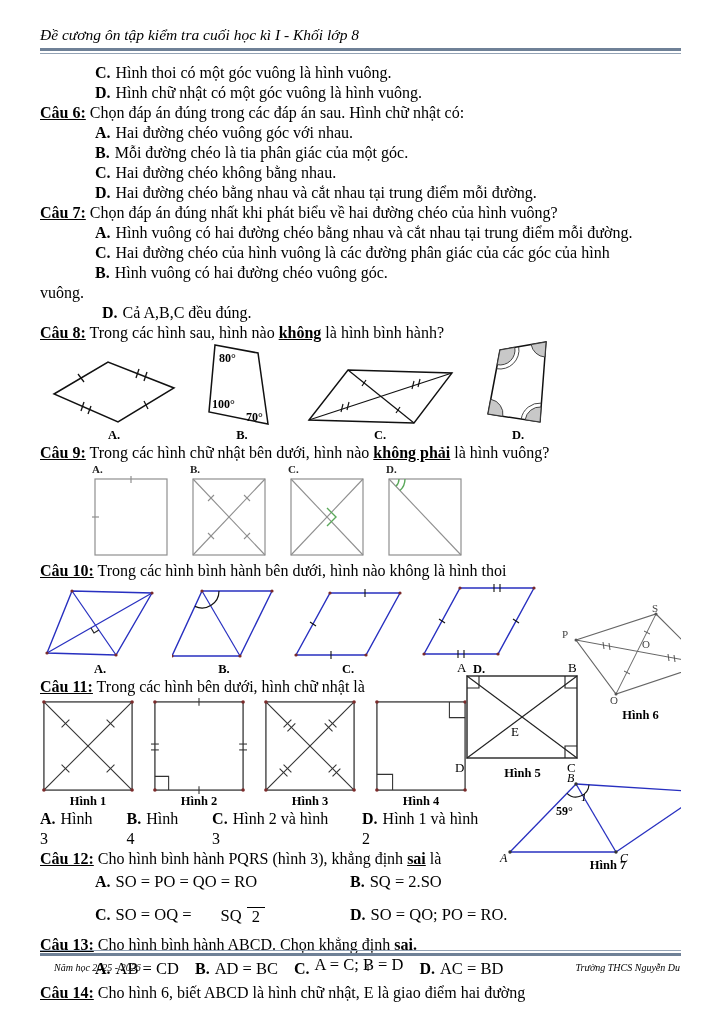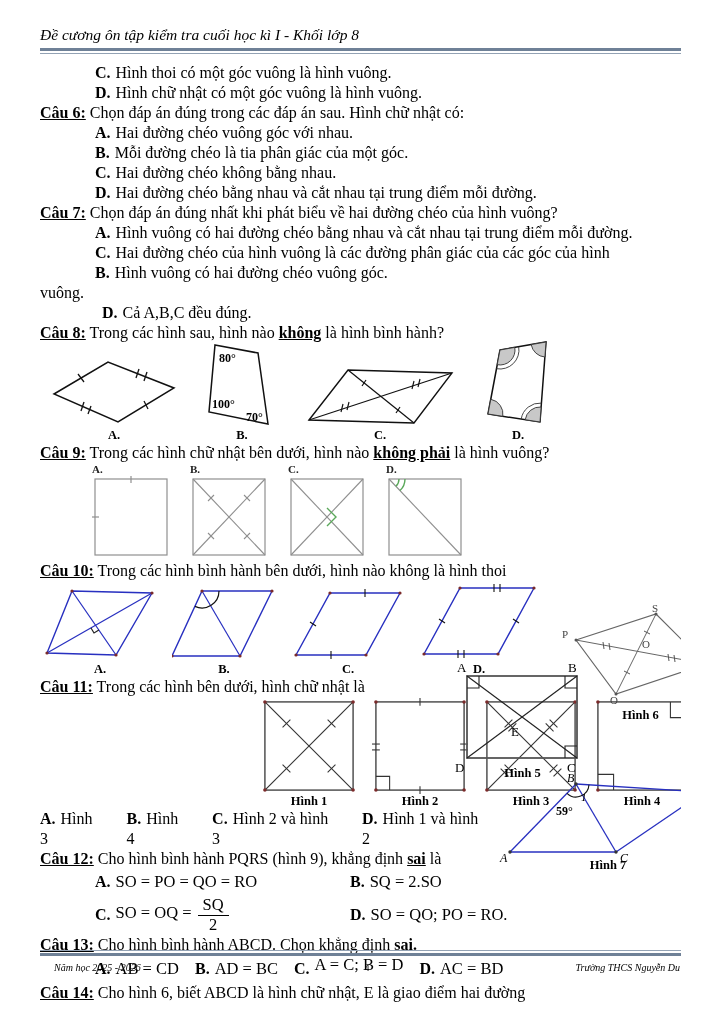--- a/index.html
+++ b/index.html
@@ -19,21 +19,21 @@
   .figcol{display:flex;flex-direction:column;align-items:center;}
   .figlab{font-weight:bold;font-size:12.5px;line-height:15px;}
   .figlab-top{font-weight:bold;font-size:11px;line-height:13px;color:#222;align-self:flex-start;}
   .q9row{padding-left:52px;display:flex;gap:20px;align-items:flex-start;}
   .q10row{padding-left:4px;display:flex;gap:16px;align-items:flex-end;}
   .q11row{padding-left:0px;display:flex;gap:15px;align-items:flex-end;}
   .ansrow{display:flex;gap:22px;font-size:16px;line-height:20px;width:450px;}
   .mathrow{display:flex;align-items:center;font-size:16px;line-height:22px;width:440px;}
   .mcol1{width:255px;display:flex;align-items:center;}
   .math{font-size:16.5px;}
-  .frac{display:inline-flex;flex-direction:column;vertical-align:middle;text-align:center;margin:0 2px;}
+  .frac{display:inline-flex;vertical-align:middle;text-align:center;margin:0 20px;}
   .frac .num{padding:0 5px;line-height:1.1;}
   .frac .den{border-top:1px solid #000;padding:0 5px;line-height:1.1;}
   .q13row{display:flex;gap:16px;align-items:center;font-size:16px;line-height:22px;padding-left:55px;white-space:nowrap;}
   .raised{position:relative;top:-4px;}
   .rfig{position:absolute;}
   .rfig .figlab{text-align:center;}
   .footer{position:absolute;left:40px;width:648px;top:950px;}
   .frule{border-top:1px solid #93a2b4;border-bottom:3px solid #6f8197;height:2px;margin-bottom:6px;}
   .frow{display:flex;font-size:10px;}
   .frow .fl{flex:1;font-style:italic;padding-left:14px;}
@@ -215,21 +215,21 @@
             <circle cx="114" cy="4" r="1.6" fill="#7a2a2a"></circle>
           <circle cx="78" cy="70" r="1.6" fill="#7a2a2a"></circle>
             <circle cx="4" cy="70" r="1.6" fill="#7a2a2a"></circle>
         </svg>
         <div class="figlab">D.</div>
       </div>
     </div>
 
     <div class="line"><span class="qlabel">Câu 11:</span><span> Trong các hình bên dưới, hình chữ nhật là</span></div>
 
-    <div class="q11row" style="height:112px;justify-content:flex-end;">
+    <div class="q11row" style="height:112px;">
       <div class="figcol">
         <svg width="96" height="96" viewBox="0 0 98 98">
           <rect x="4" y="4" width="90" height="90" fill="none" stroke="#333" stroke-width="1.3"></rect>
           <line x1="4" y1="4" x2="94" y2="94" stroke="#333" stroke-width="1.1"></line>
           <line x1="94" y1="4" x2="4" y2="94" stroke="#333" stroke-width="1.1"></line>
           <line x1="22" y1="30" x2="30" y2="22" stroke="#333" stroke-width="1.1"></line>
           <line x1="68" y1="22" x2="76" y2="30" stroke="#333" stroke-width="1.1"></line>
           <line x1="22" y1="68" x2="30" y2="76" stroke="#333" stroke-width="1.1"></line>
           <line x1="68" y1="76" x2="76" y2="68" stroke="#333" stroke-width="1.1"></line>
           <circle cx="4" cy="4" r="1.8" fill="#7a2a2a"></circle>
@@ -290,21 +290,21 @@
       </div>
     </div>
 
     <div class="ansrow">
       <span><span class="okey">A.</span><span>Hình 3</span></span>
       <span><span class="okey">B.</span><span>Hình 4</span></span>
       <span><span class="okey">C.</span><span>Hình 2 và hình 3</span></span>
       <span><span class="okey">D.</span><span>Hình 1 và hình 2</span></span>
     </div>
 
-    <div class="line"><span class="qlabel">Câu 12:</span><span> Cho hình bình hành PQRS (hình 9), khẳng định </span><span class="bu">sai</span><span> là</span></div>
+    <div class="line"><span class="qlabel">Câu 12:</span><span> Cho hình bình hành PQRS (hình 3), khẳng định </span><span class="bu">sai</span><span> là</span></div>
 
     <div class="mathrow opt" style="height:26px;">
       <span class="mcol1">
           <span class="okey">A.</span>
           <span class="math">SO = PO = QO = RO</span>
         </span>
       <span><span class="okey">B.</span><span class="math">SQ = 2.SO</span></span>
     </div>
     <div class="mathrow opt" style="height:40px;">
       <span class="mcol1">

